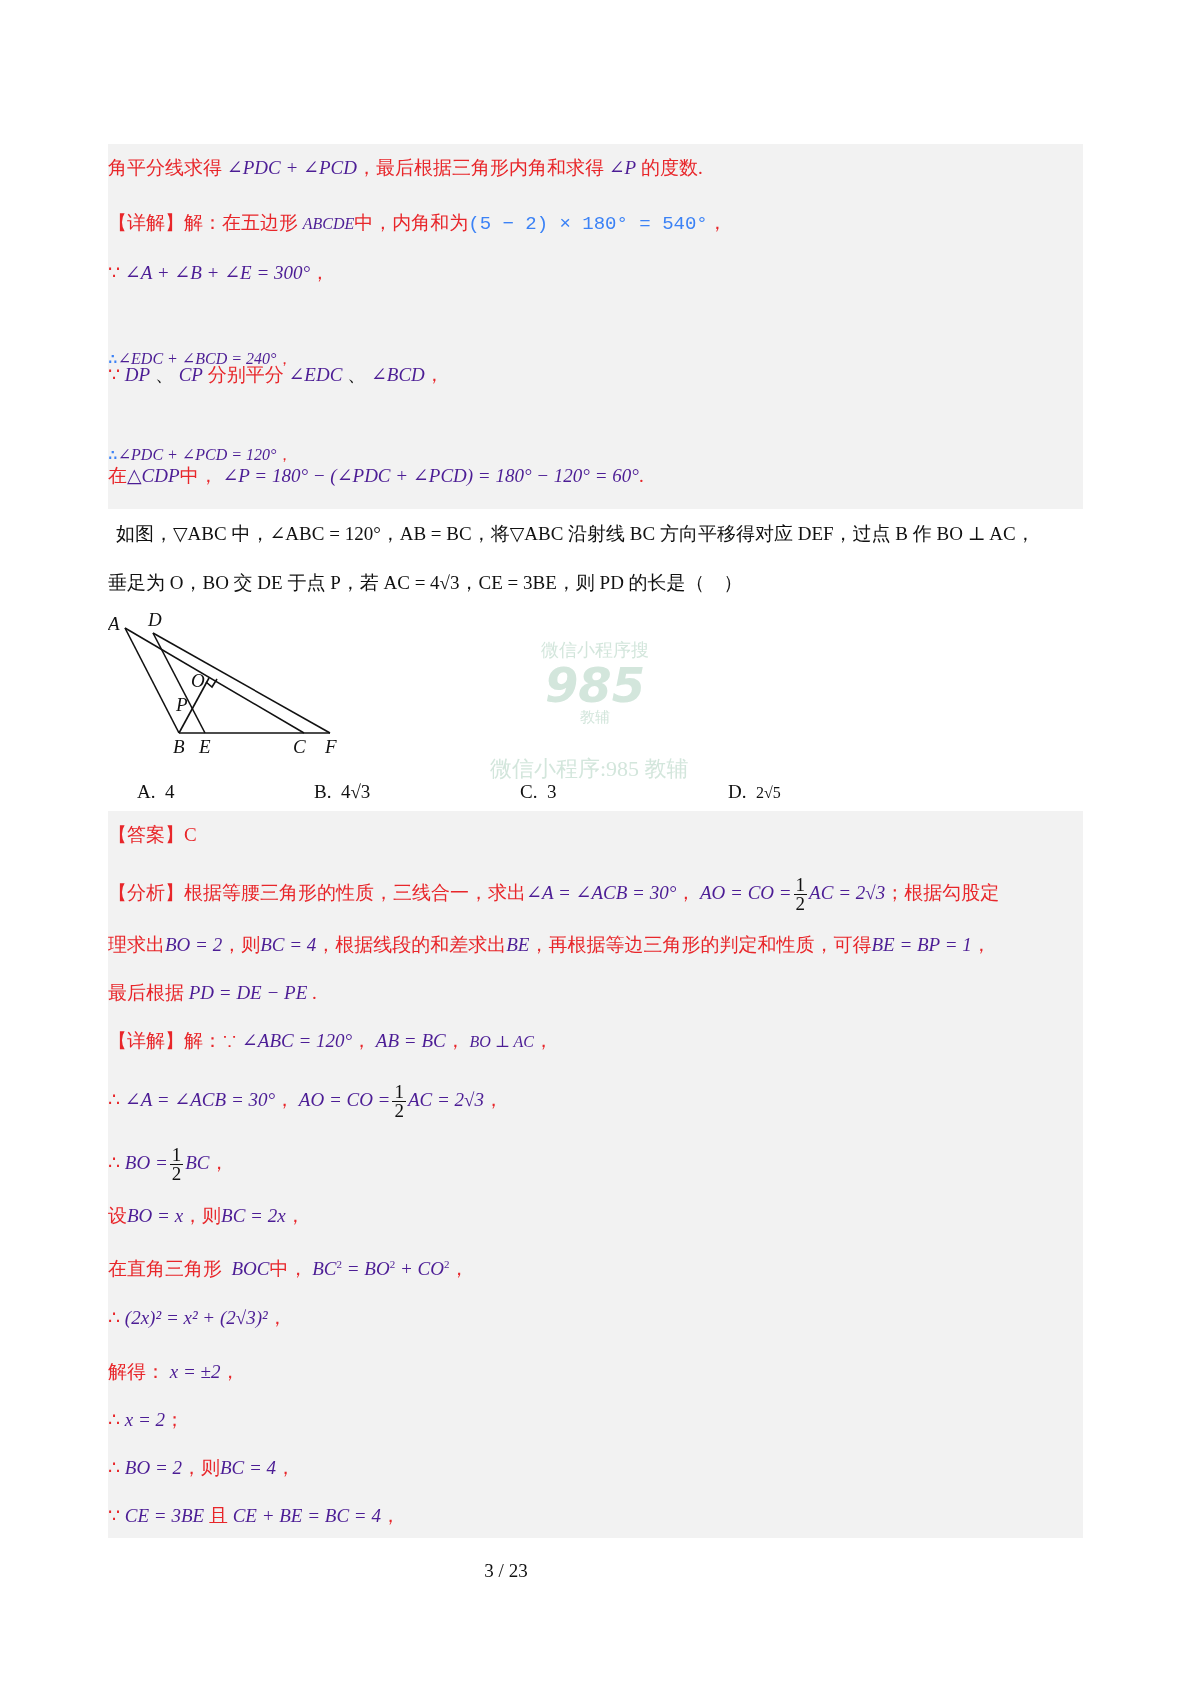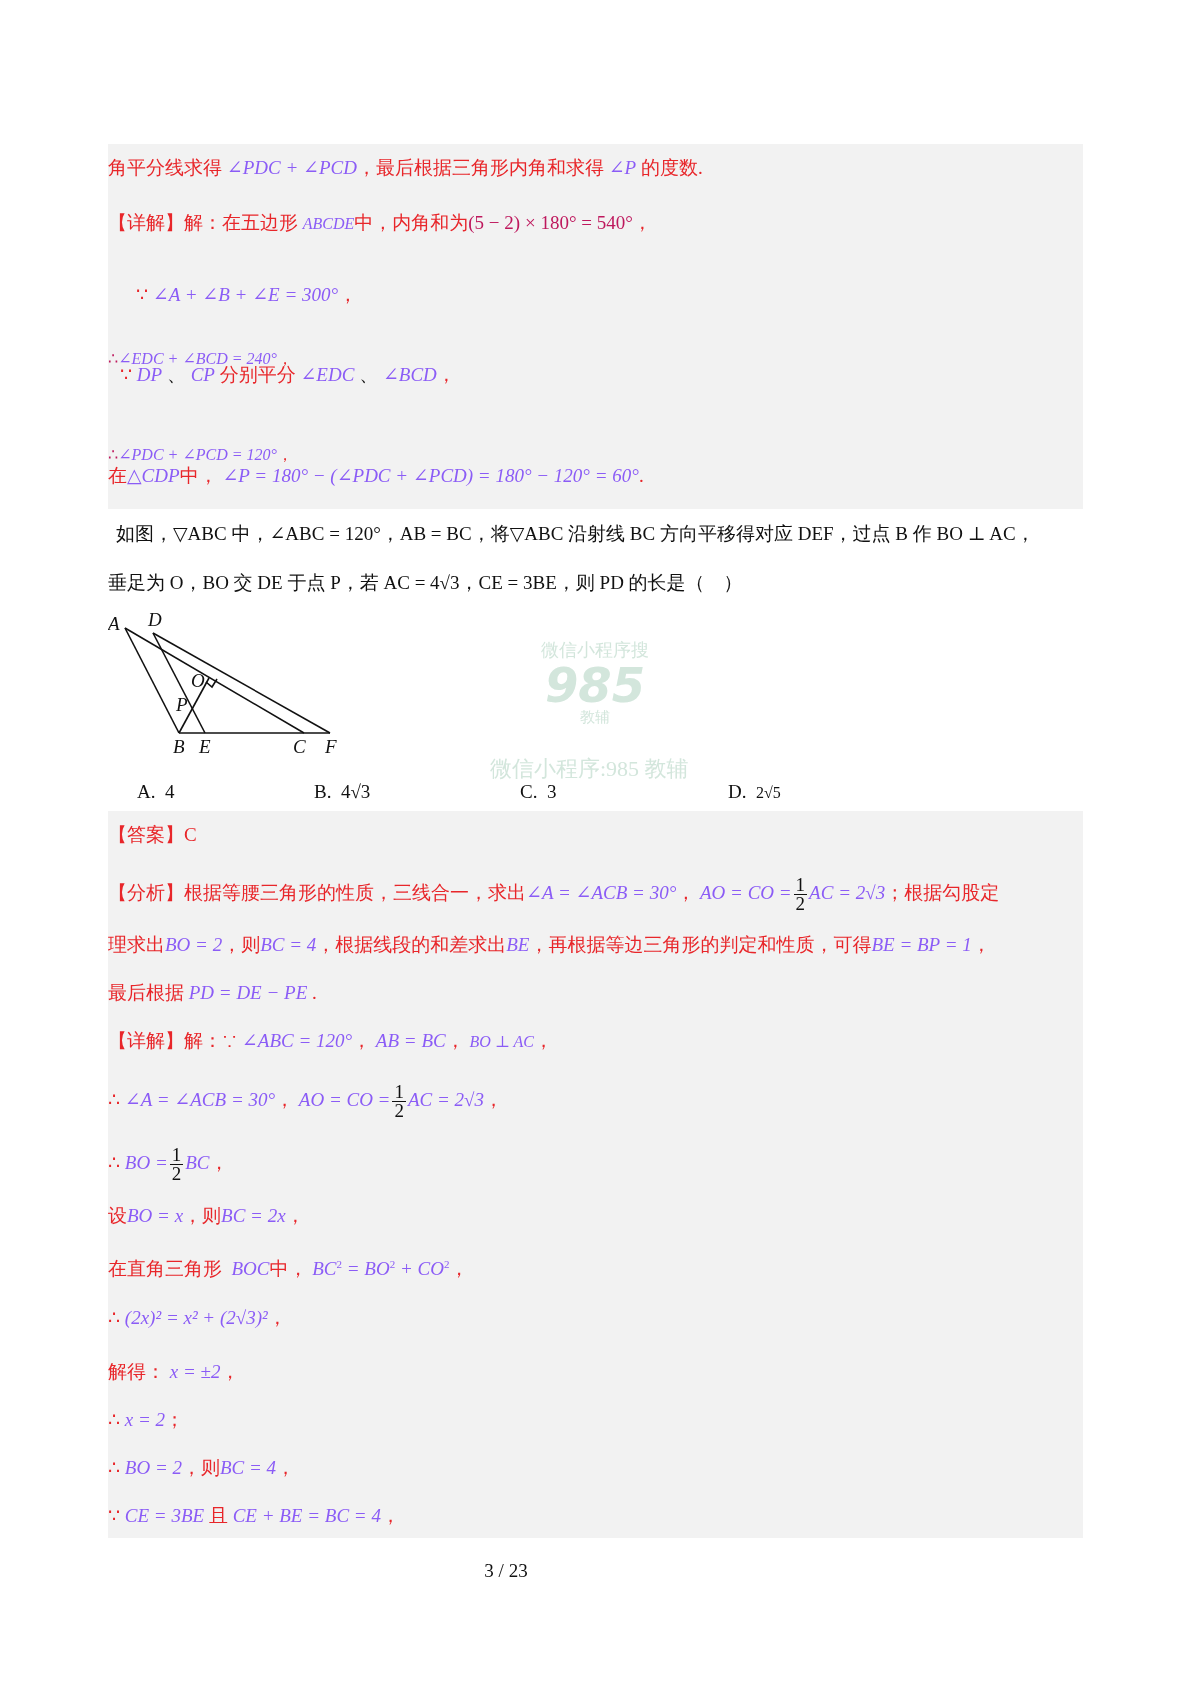--- a/index.html
+++ b/index.html
@@ -1,22 +1,22 @@
 <!DOCTYPE html>
 <html><head>
 <meta charset="utf-8">
 <style>
   html,body{margin:0;padding:0;background:#fff;}
   body{width:1190px;height:1683px;position:relative;overflow:hidden;
        font-family:"Liberation Serif","DejaVu Serif",serif;color:#111;}
   .gray{position:absolute;left:108px;width:975px;background:#f2f2f2;}
   .line{position:absolute;left:108px;white-space:nowrap;font-size:19px;line-height:26px;}
   .red{color:#e8262a;}
-  .m{font-family:"Liberation Serif","DejaVu Serif",serif;font-style:italic;color:#8b5cf6;}
-  .n{font-style:normal;color:#be185d;}
+  .m{font-family:"Liberation Serif","DejaVu Serif",serif;font-style:italic;color:#4c1d95;}
+  .n{font-style:normal;color:#3b82f6;font-family:Liberation Mono, monospace;}
   .sm{font-size:16px;margin-top:32px;}
   .frac{display:inline-block;vertical-align:middle;text-align:center;font-style:normal;line-height:18px;margin:0 2px;}
   .frac span{display:block;}
   .frac .num{border-bottom:1px solid #111;padding:0 2px;}
   .sup{font-size:11px;vertical-align:super;font-style:normal;}
   .opt{position:absolute;top:781px;font-size:19px;white-space:nowrap;}
   .pagenum{position:absolute;top:1560px;left:0;width:1012px;text-align:center;font-size:19px;}
   .wm{position:absolute;color:#d3e6dc;font-family:"DejaVu Sans",sans-serif;}
 </style>
 </head>
@@ -29,30 +29,30 @@
   <span class="m">∠PDC + ∠PCD</span><span class="red">，最后根据三角形内角和求得</span>
   <span class="m">∠P</span>
   <span class="red">的度数.</span>
 </div>
 
 <div class="line" style="top:210px;">
   <span class="red">【详解】</span><span class="red">解：在五边形</span>
   <span class="m sm">ABCDE</span><span class="red">中，内角和为</span><span class="m n">(5 − 2) × 180° = 540°</span><span class="red">，</span>
 </div>
 
-<div class="line" style="top:282px;margin-left:28px;">
+<div class="line" style="top:260px;">
   <span class="red">∵</span>
   <span class="m">∠A + ∠B + ∠E = 300°</span><span class="red">，</span>
 </div>
 
 <div class="line sm" style="top:314px;">
   <span class="n">∴</span><span class="m">∠EDC + ∠BCD = 240°</span><span class="red">，</span>
 </div>
 
-<div class="line" style="top:362px;margin-left:12px;">
+<div class="line" style="top:362px;">
   <span class="red">∵</span>
   <span class="m">DP</span>
   <span>、</span>
   <span class="m">CP</span>
   <span class="red">分别平分</span>
   <span class="m">∠EDC</span>
   <span>、</span>
   <span class="m">∠BCD</span><span class="red">，</span>
 </div>
 

